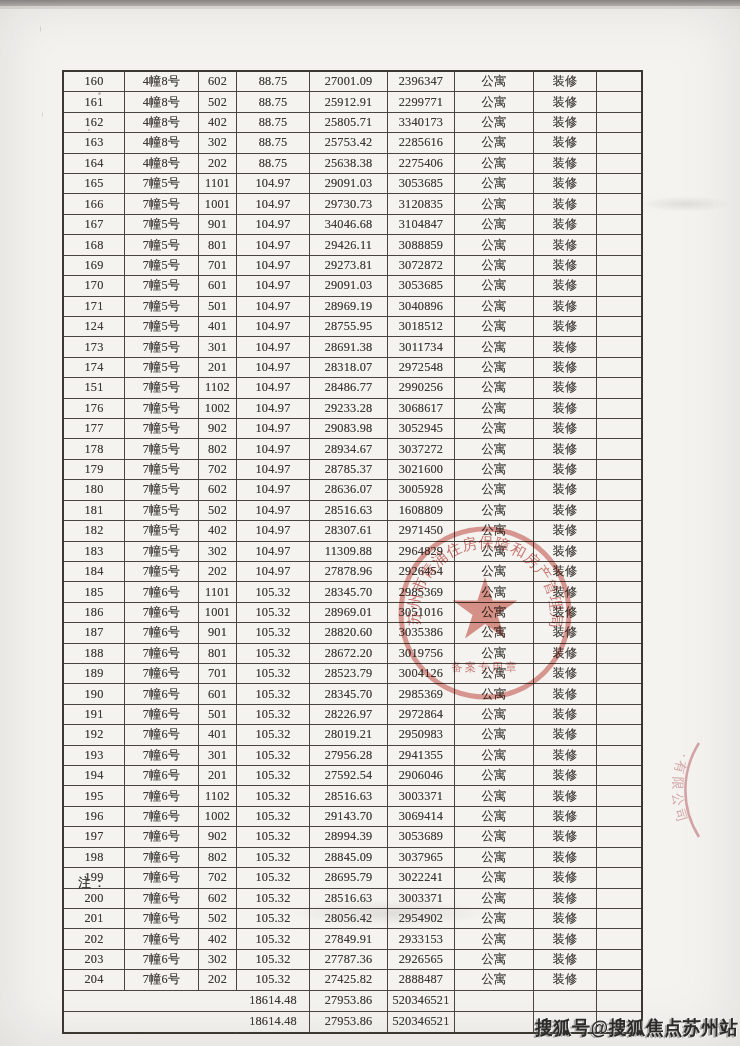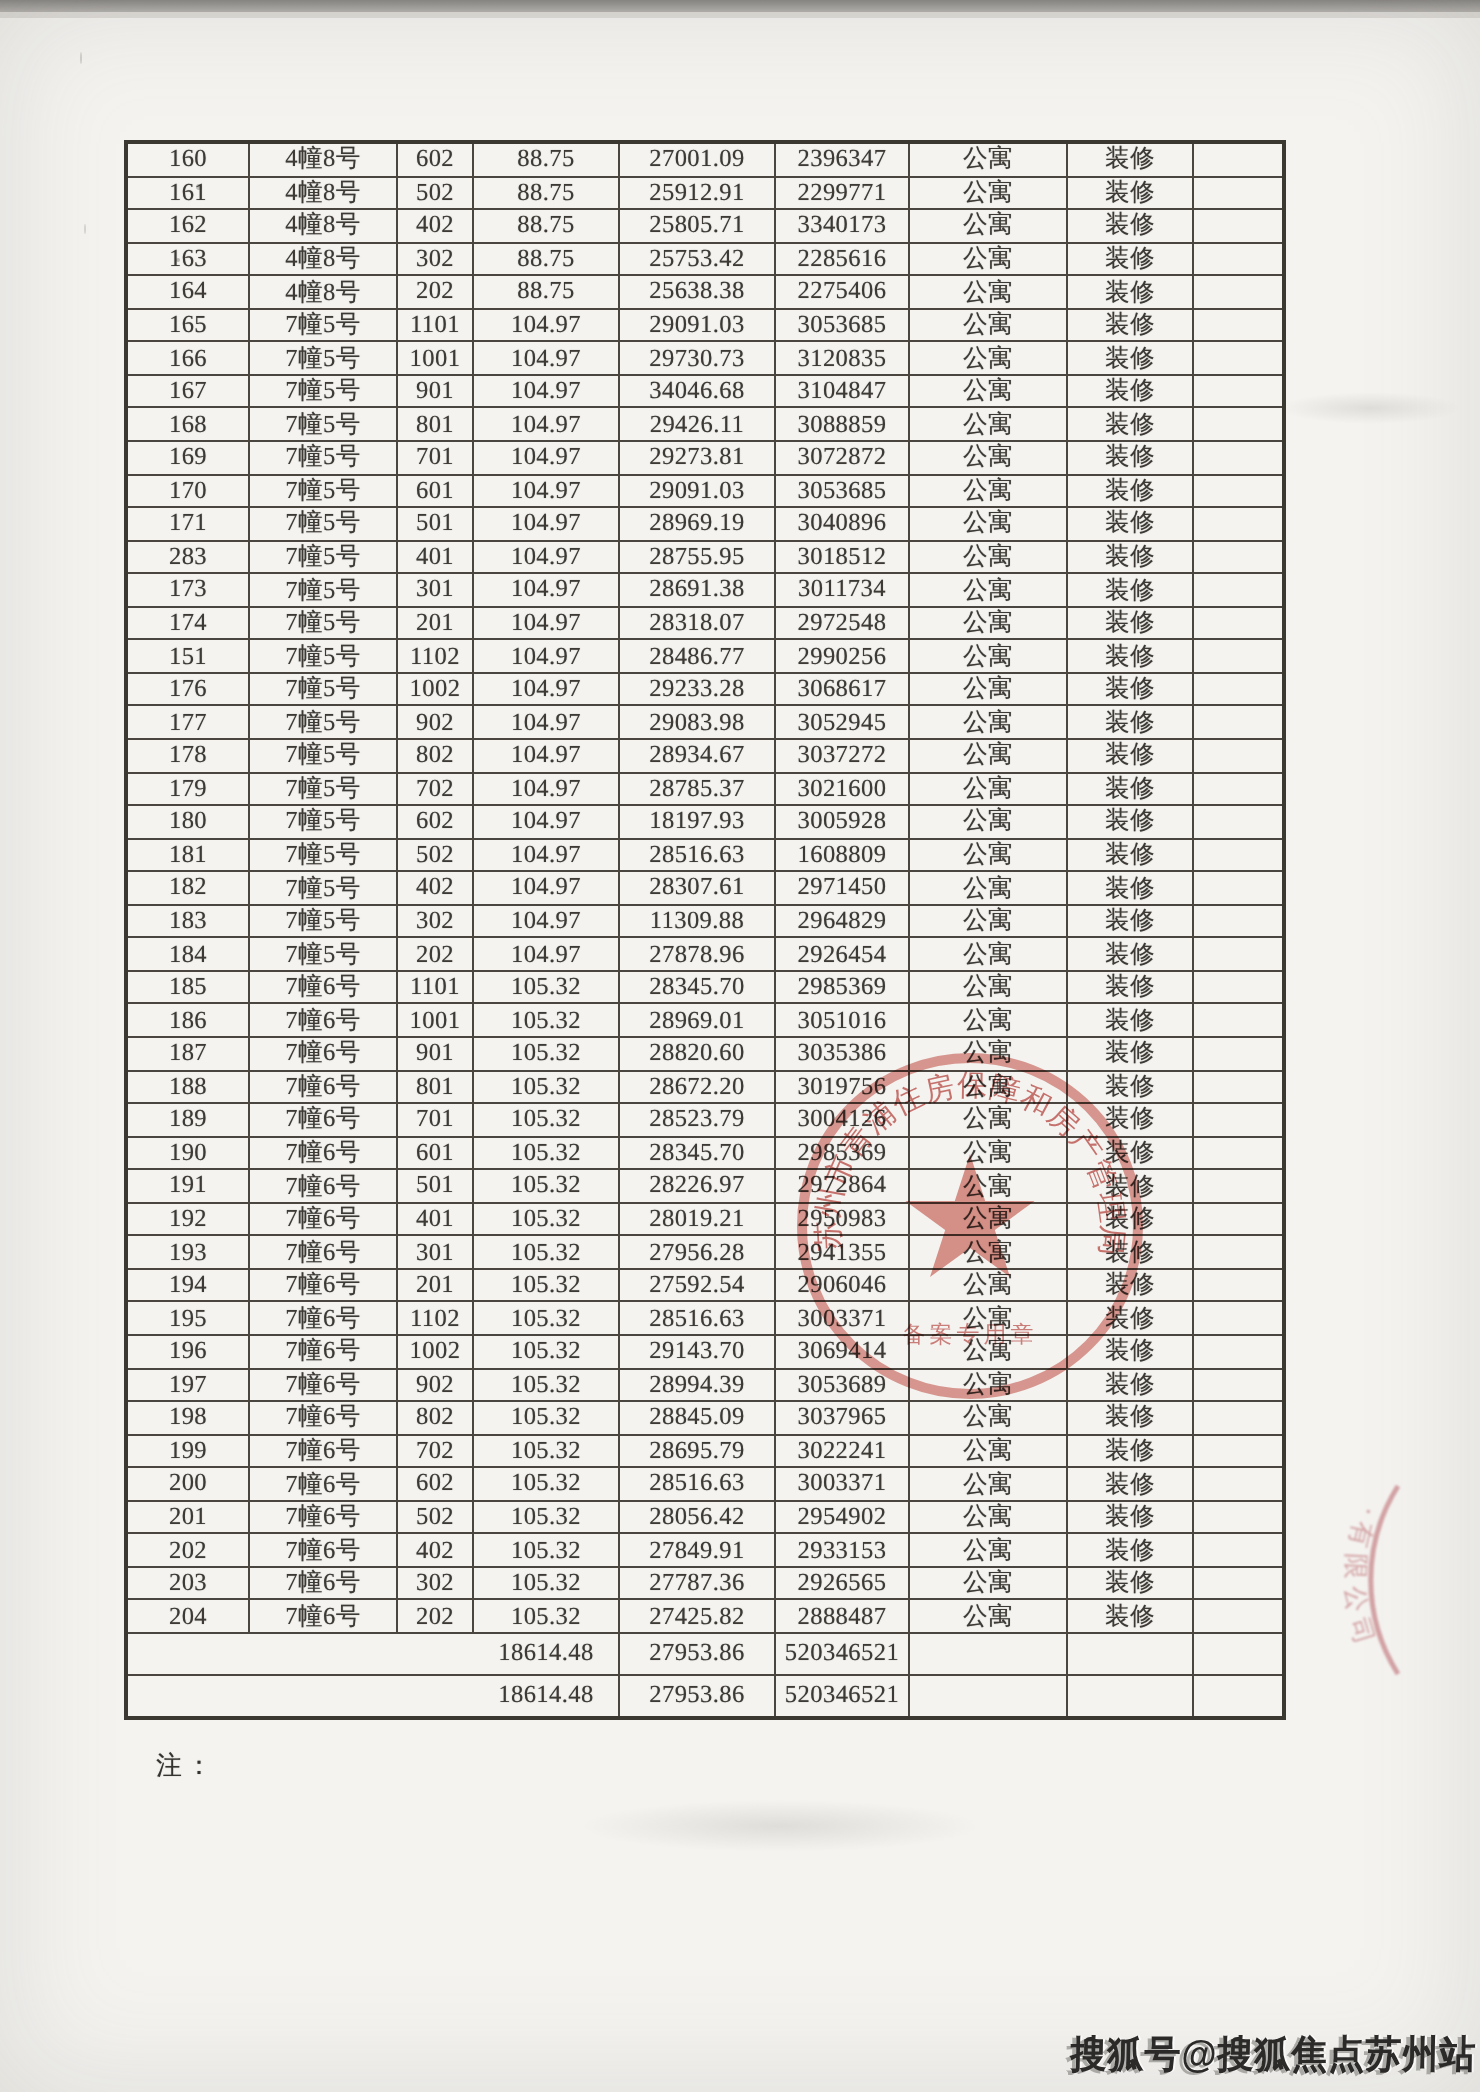--- a/index.html
+++ b/index.html
@@ -11,21 +11,21 @@
   .scan-vignette{position:absolute;inset:0;pointer-events:none;
     box-shadow:inset 0 0 60px rgba(120,115,108,.18);}
   .top-band{position:absolute;left:0;top:0;width:740px;height:6px;
     background:linear-gradient(#878684,#b3b1ae);}
   .top-band2{position:absolute;left:0;top:6px;width:740px;height:3px;background:#dddbd7;}
   .speck{position:absolute;background:#8f8d88;border-radius:50%;opacity:.55;}
   .smudge{position:absolute;background:radial-gradient(closest-side,rgba(160,156,150,.25),rgba(160,156,150,0));}
 
   
   .tbl{
-    position:absolute;left:62px;top:70px;width:581px;height:790px;
+    position:absolute;left:62px;top:70px;width:581px;height:964px;
     display:grid;box-sizing:border-box;
     grid-template-columns:61px 74px 38px 73px 78px 67px 79px 63px 44px;
     grid-template-rows:repeat(47,1fr);
     border:2px solid #3b3832;
   }
   .cell{
     border-right:1px solid #4a463f;border-bottom:1px solid #4a463f;
     display:flex;align-items:center;justify-content:center;
     font-size:12.3px;color:#3d3a35;letter-spacing:.2px;
     overflow:hidden;white-space:nowrap;
@@ -168,21 +168,21 @@
     <div class="cell col8"></div>
     <div class="cell col0">171</div>
     <div class="cell col1">7幢5号</div>
     <div class="cell col2">501</div>
     <div class="cell col3">104.97</div>
     <div class="cell col4">28969.19</div>
     <div class="cell col5">3040896</div>
     <div class="cell col6">公寓</div>
     <div class="cell col7">装修</div>
     <div class="cell col8"></div>
-    <div class="cell col0">283</div>
+    <div class="cell col0">124</div>
     <div class="cell col1">7幢5号</div>
     <div class="cell col2">401</div>
     <div class="cell col3">104.97</div>
     <div class="cell col4">28755.95</div>
     <div class="cell col5">3018512</div>
     <div class="cell col6">公寓</div>
     <div class="cell col7">装修</div>
     <div class="cell col8"></div>
     <div class="cell col0">173</div>
     <div class="cell col1">7幢5号</div>
@@ -244,21 +244,21 @@
     <div class="cell col3">104.97</div>
     <div class="cell col4">28785.37</div>
     <div class="cell col5">3021600</div>
     <div class="cell col6">公寓</div>
     <div class="cell col7">装修</div>
     <div class="cell col8"></div>
     <div class="cell col0">180</div>
     <div class="cell col1">7幢5号</div>
     <div class="cell col2">602</div>
     <div class="cell col3">104.97</div>
-    <div class="cell col4">18197.93</div>
+    <div class="cell col4">28636.07</div>
     <div class="cell col5">3005928</div>
     <div class="cell col6">公寓</div>
     <div class="cell col7">装修</div>
     <div class="cell col8"></div>
     <div class="cell col0">181</div>
     <div class="cell col1">7幢5号</div>
     <div class="cell col2">502</div>
     <div class="cell col3">104.97</div>
     <div class="cell col4">28516.63</div>
     <div class="cell col5">1608809</div>

